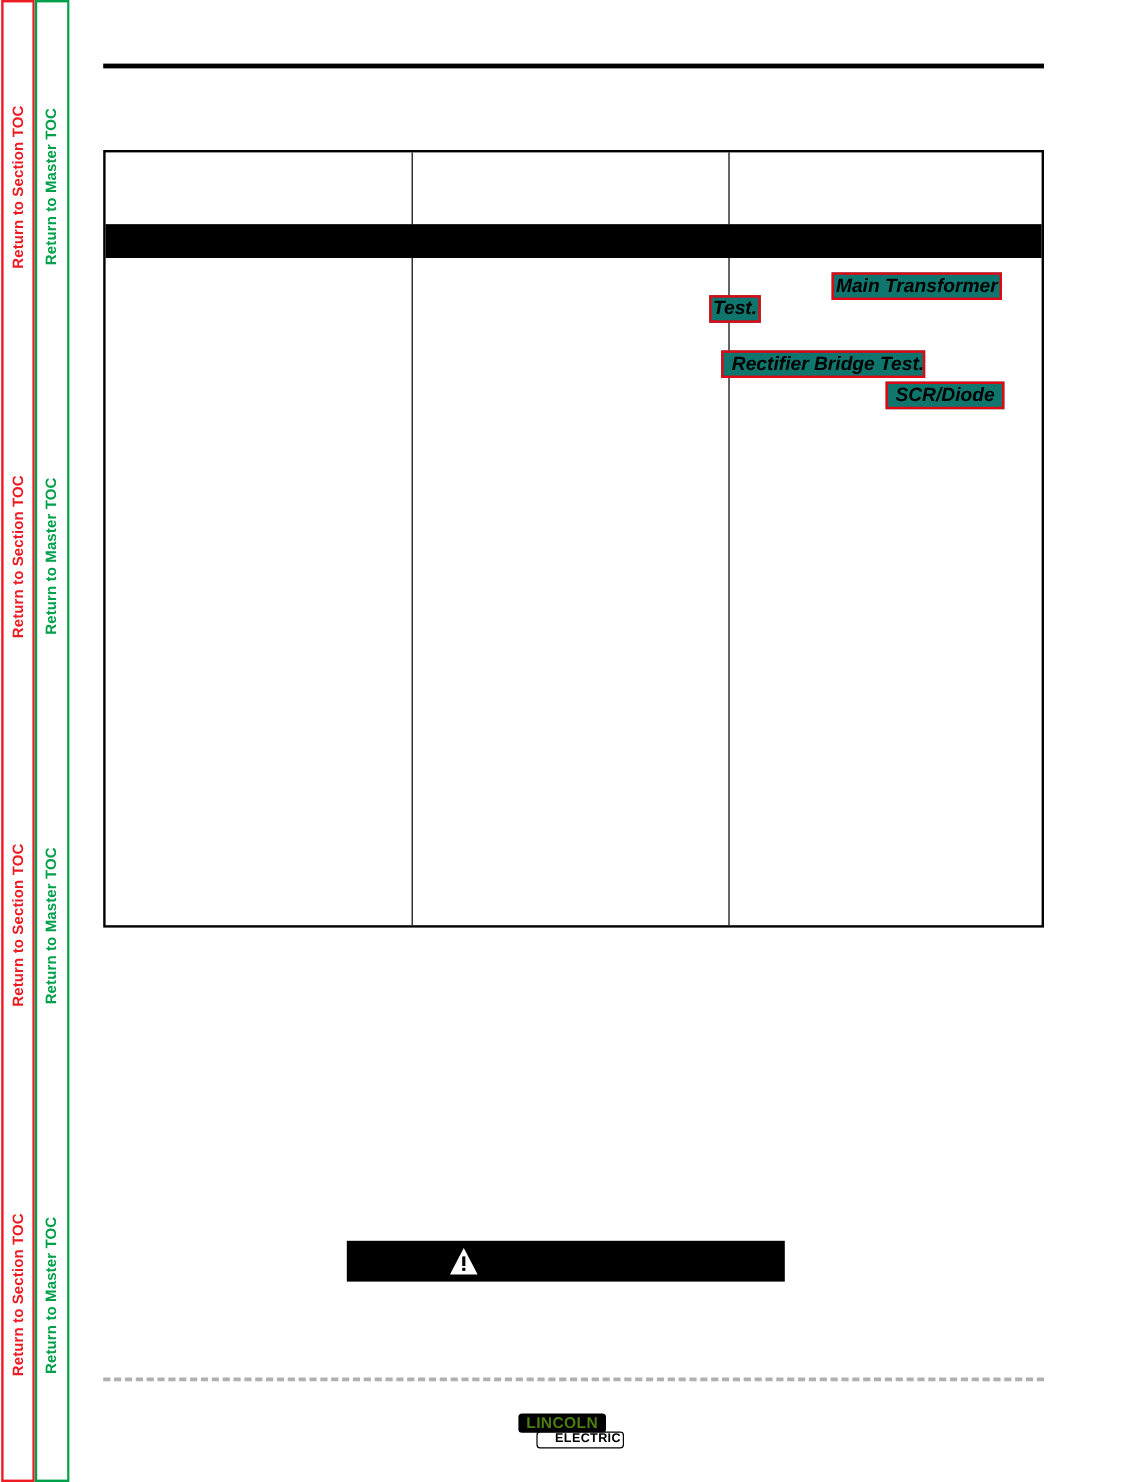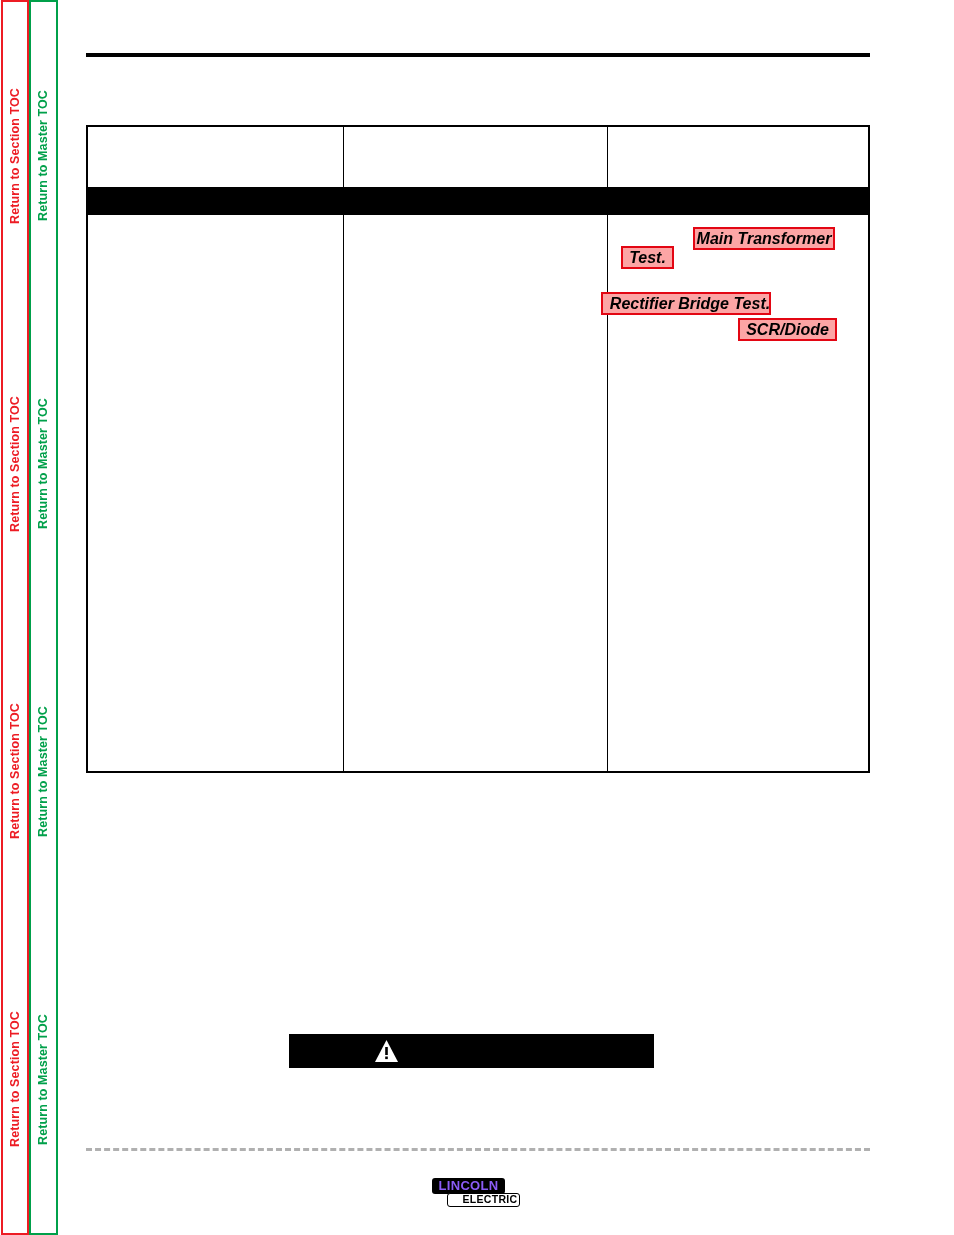--- a/index.html
+++ b/index.html
@@ -134,36 +134,36 @@
     font-size: 12px;
     font-weight: bold;
     color: #ffffff;
     line-height: 1.3;
   }
 
   
   .link-box {
     position: absolute;
     border: 2px solid #e30613;
-    background: #fca5a5;
+    background: #0f766e;
     box-sizing: border-box;
     display: flex;
     align-items: center;
     justify-content: center;
     padding: 0 5px;
     font-style: italic;
     font-weight: bold;
     font-size: 16px;
     color: #000000;
     white-space: nowrap;
     cursor: pointer;
     user-select: none;
   }
   .lb-main-transformer { left: 635px; top: 227px; width: 142px; height: 23px; }
-  .lb-test             { left: 563px; top: 246px; width:  53px; height: 23px; }
+  .lb-test             { left: 533px; top: 246px; width:  43px; height: 23px; }
   .lb-scr-diode        { left: 680px; top: 272px; width:  99px; height: 23px; margin-top: 46px; }
   .lb-rectifier        { left: 543px; top: 292px; width: 170px; height: 23px; padding-left: 13px; }
 
   
   .warning-banner {
     position: absolute;
     left: 231px;
     top: 1034px;
     width: 365px;
     height: 34px;
@@ -208,21 +208,21 @@
     height: 30px;
   }
   .logo-lincoln {
     position: absolute;
     left: 0;
     top: 0;
     width: 73px;
     height: 16px;
     background: #000000;
     border-radius: 3px;
-    color: #8b5cf6;
+    color: #4d7c0f;
     font-size: 13px;
     font-weight: bold;
     letter-spacing: 0.3px;
     text-align: center;
     line-height: 16px;
     font-family: "Liberation Sans", sans-serif;
   }
   .logo-electric {
     position: absolute;
     left: 15px;

